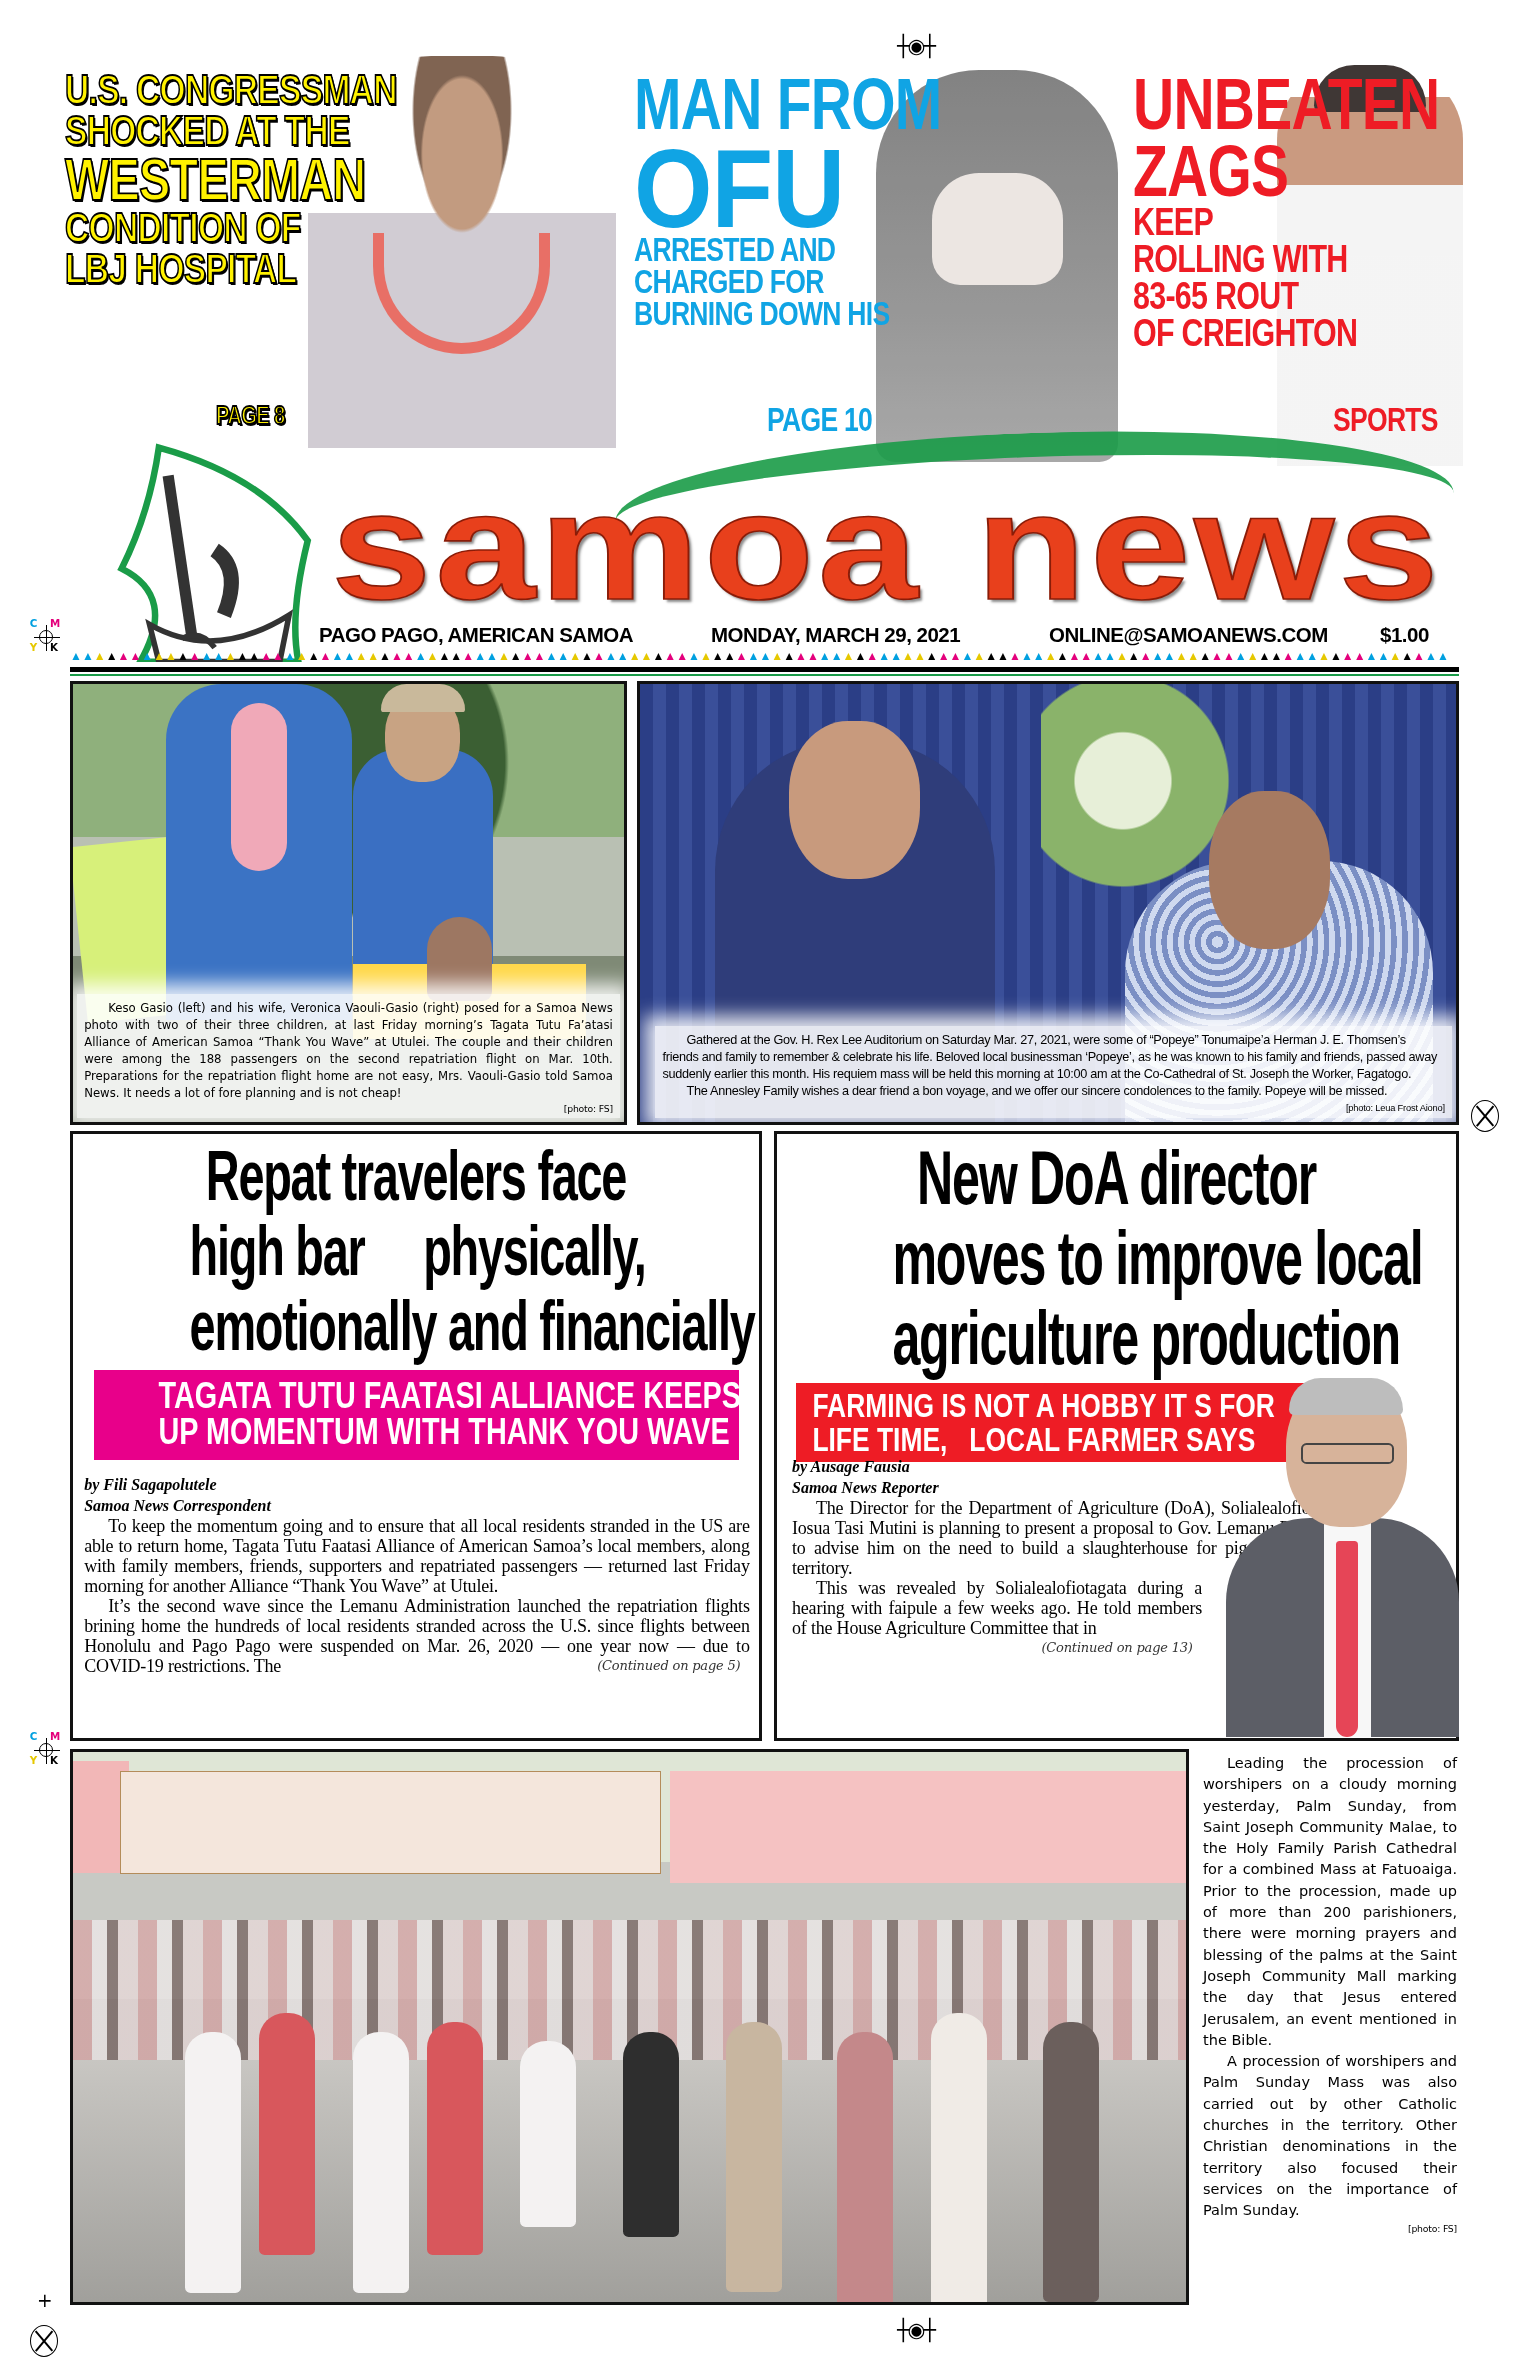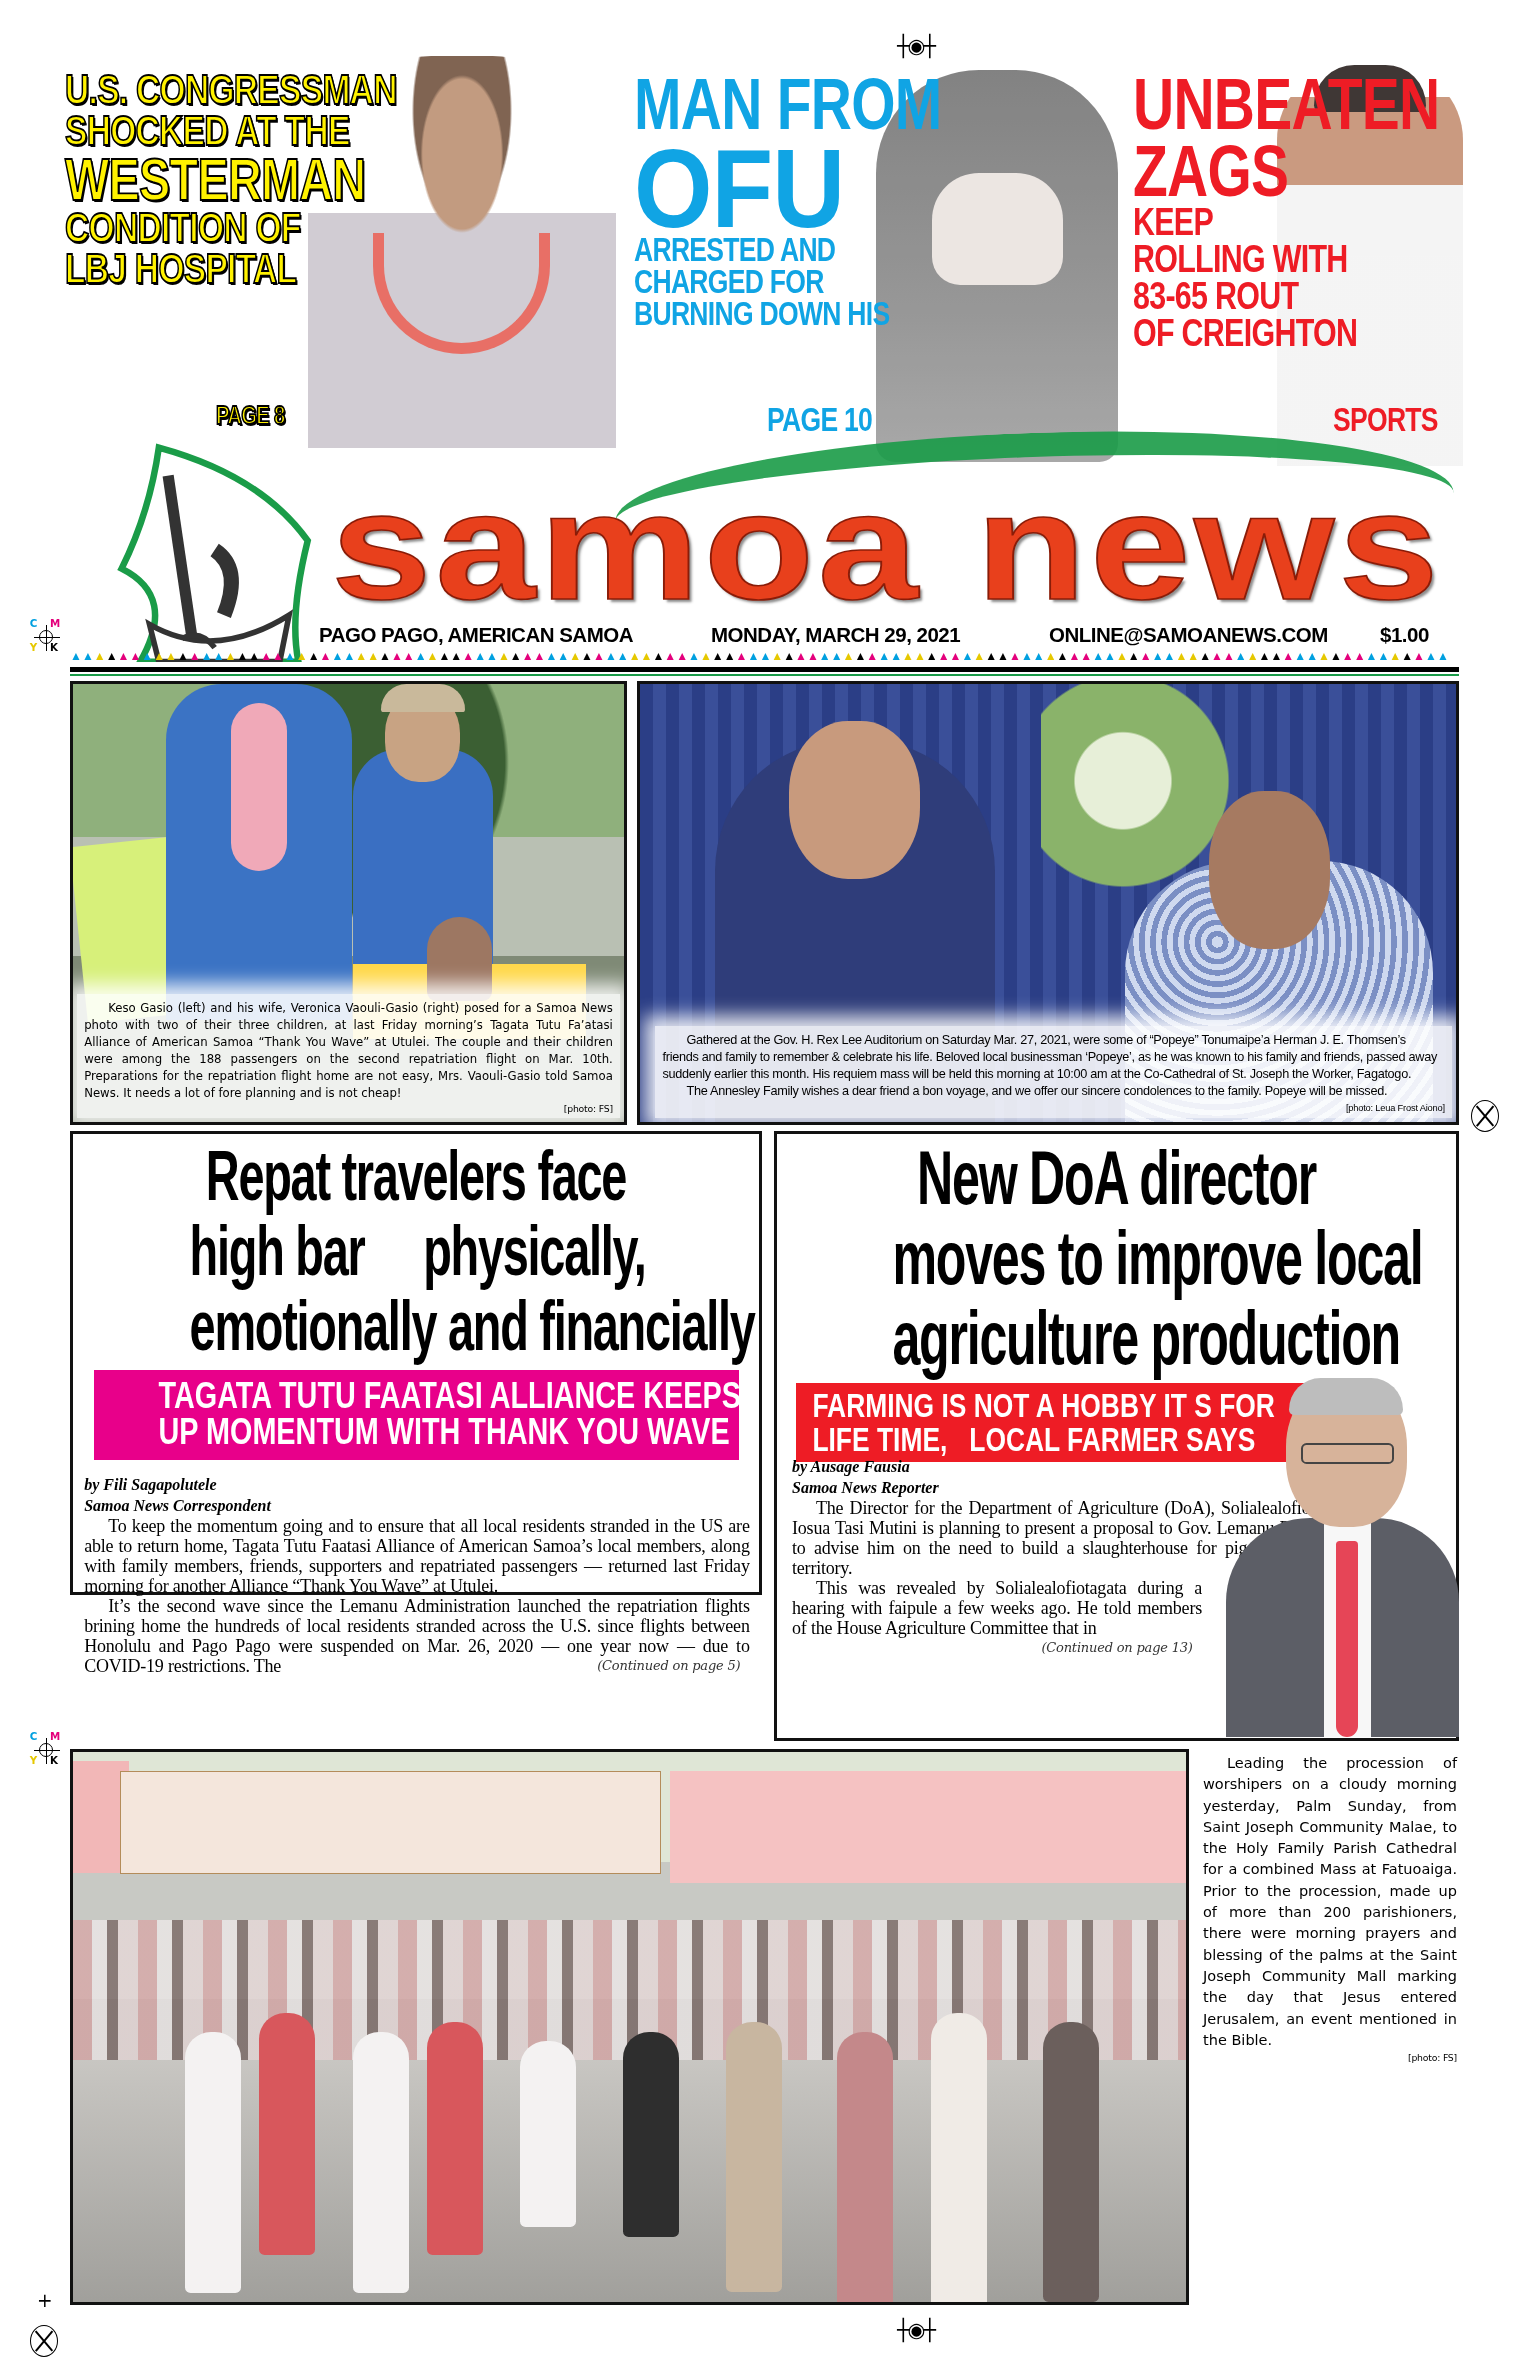--- a/index.html
+++ b/index.html
@@ -93,21 +93,21 @@
   .photo-2 .w2-face { position: absolute; left: 569px; top: 107px; width: 121px; height: 158px; background: #a67a61; border-radius: 45%; }
   .caption-2 { position: absolute; left: 15px; right: 3.7px; bottom: 3.7px; background: rgba(255,255,255,0.88); padding: 5.6px 7.5px 3.7px 7.5px;
     font-family: Liberation Sans, sans-serif; font-size: 12.7px; line-height: 17px; letter-spacing: -0.3px; box-shadow: 0 0 17px 11.2px rgba(255,255,255,0.85); }
   .caption-2 p { text-indent: 24px; }
 
   .credit { display: block; text-align: right; font-size: 9.3px; line-height: 13px; letter-spacing: -0.2px; }
   .credit.inline { float: right; margin-top: 1.9px; }
 
   
   .article-box { position: absolute; border: 3.7px solid #111; background: #fff; }
-  .article-left { left: 70px; top: 1131px; width: 692px; height: 464px; }
+  .article-left { left: 70px; top: 1131px; width: 692px; height: 610px; }
   .article-right { left: 774px; top: 1131px; width: 685px; height: 610px; }
   .headline { font-family: "Liberation Sans", sans-serif; font-weight: bold; color: #000; text-align: center; white-space: nowrap; line-height: 1; letter-spacing: -1.9px; }
   .headline .line { display: block; transform: scaleX(0.66); transform-origin: center; }
   .article-left .headline { font-size: 71px; margin-top: 5.6px; }
   .article-left .headline .line { height: 75px; }
   .article-right .headline { font-size: 76px; margin-top: 5.6px; }
   .article-right .headline .line { height: 80px; }
   .kicker { color: #fff; font-family: "Liberation Sans", sans-serif; font-weight: bold; text-align: center; line-height: 1.02; }
   .kicker .line { display: block; transform: scaleX(0.8); transform-origin: center; white-space: nowrap; }
   .kicker-pink { background: #e8008a; margin: 5.6px 20.5px 0 20.5px; padding: 7.5px 0 9.3px 0; font-size: 36px; }
@@ -328,15 +328,16 @@
   <div class="fig" style="left:447px; top:289px; height:186px; background:#f4f2f2;"></div>
   <div class="fig" style="left:550px; top:280px; height:205px; background:#2e2e2e;"></div>
   <div class="fig" style="left:653px; top:270px; height:270px; background:#c8b6a0;"></div>
   <div class="fig" style="left:764px; top:280px; height:280px; background:#c4888a;"></div>
   <div class="fig" style="left:858px; top:261px; height:298px; background:#f0ebe6;"></div>
   <div class="fig" style="left:970px; top:270px; height:280px; background:#6b5f5c;"></div>
 </div>
 
 <div class="bottom-text">
   <p>Leading the procession of worshipers on a cloudy morning yesterday, Palm Sunday, from Saint Joseph Community Malae, to the Holy Family Parish Cathedral for a combined Mass at Fatuoaiga. Prior to the procession, made up of more than 200 parishioners, there were morning prayers and blessing of the palms at the Saint Joseph Community Mall marking the day that Jesus entered Jerusalem, an event mentioned in the Bible.</p>
+  <p>A procession of worshipers and Palm Sunday Mass was also carried out by other Catholic churches in the territory. Other Christian denominations in the territory also focused their services on the importance of Palm Sunday.</p>
   <span class="credit">[photo: FS]</span>
 </div>
 
 
 </body></html>

